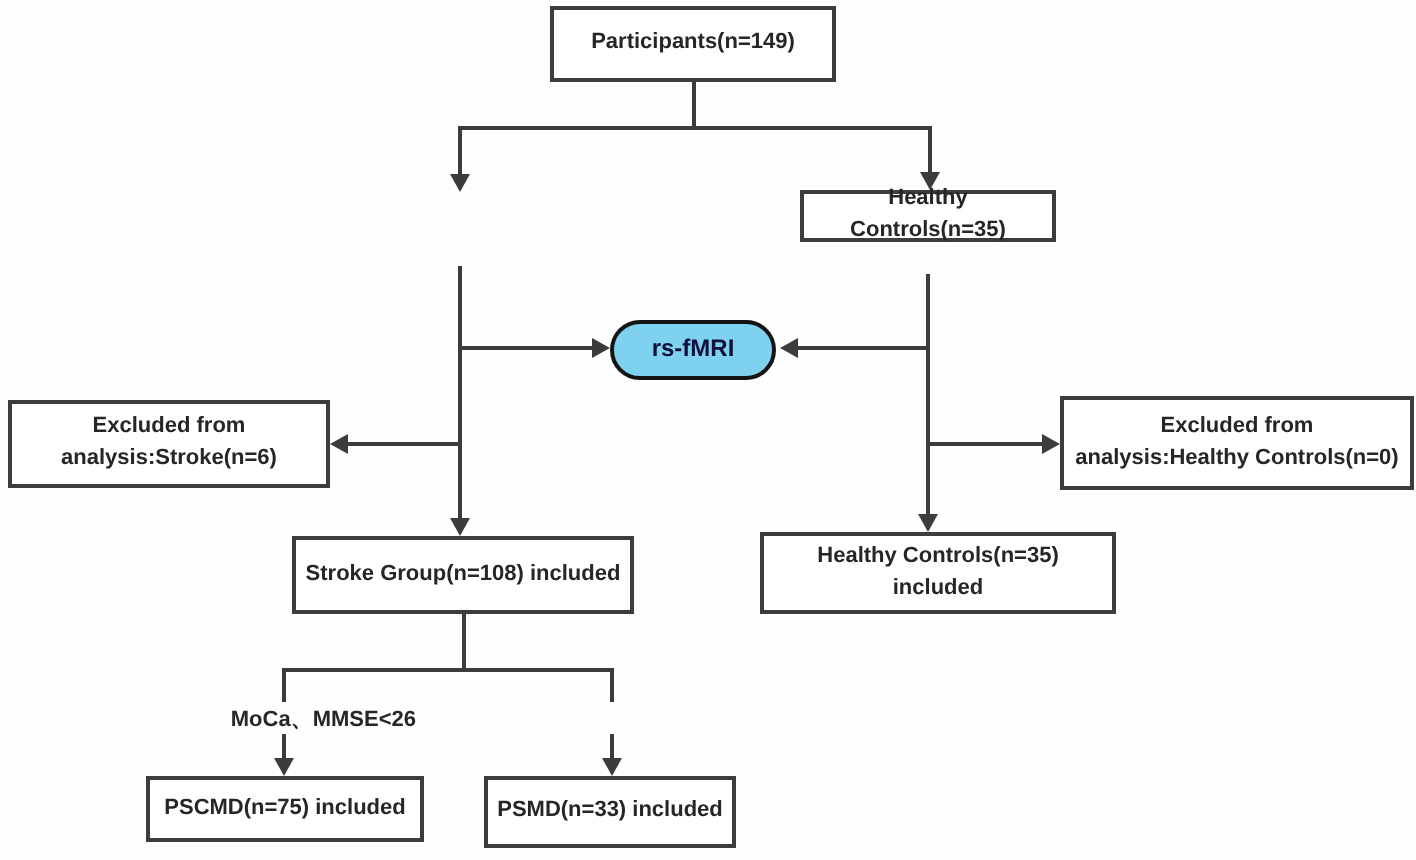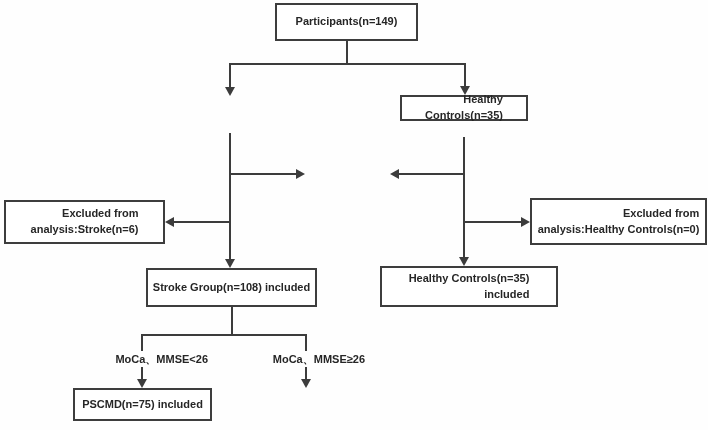--- a/index.html
+++ b/index.html
@@ -9,21 +9,21 @@
     background:#fefefe;
     font-family:"Liberation Sans","DejaVu Sans",sans-serif;
     overflow:hidden;
   }
   .node{
     position:absolute;
     box-sizing:border-box;
     border:2px solid #3d3d3d;
     background:#fff;
     display:flex;align-items:center;justify-content:center;
-    text-align:right;
+    text-align:center;
     font-size:11px;font-weight:bold;color:#262626;
     line-height:1.45;
     white-space:pre-line;
   }
   .pill{
     border:2px solid #141414;
     background:#7ed2f0;
     border-radius:15px;
     color:#10103a;
     font-size:12px;
@@ -44,38 +44,39 @@
 <body>
 
 <div id="canvas">
 
   <div class="node" style="left:275px;top:3px;width:143px;height:38px;">Participants(n=149)</div>
 
 
   <div class="node" style="left:400px;top:95px;width:128px;height:26px;">Healthy
 Controls(n=35)</div>
 
+  <div class="node pill" style="left:305px;top:160px;width:83px;height:30px;">rs-fMRI</div>
 
   <div class="node" style="left:4px;top:200px;width:161px;height:44px;">Excluded from
 analysis:Stroke(n=6)</div>
 
   <div class="node" style="left:530px;top:198px;width:177px;height:47px;">Excluded from
 analysis:Healthy Controls(n=0)</div>
 
   <div class="node" style="left:146px;top:268px;width:171px;height:39px;">Stroke Group(n=108) included</div>
 
   <div class="node" style="left:380px;top:266px;width:178px;height:41px;">Healthy Controls(n=35)
 included</div>
 
   <div class="node" style="left:73px;top:388px;width:139px;height:33px;">PSCMD(n=75) included</div>
 
+  <div class="node" style="left:242px;top:388px;width:126px;height:36px;">PSMD(n=33) included</div>
 
   <div class="edge-label" style="left:92px;top:352px;width:116px;">MoCa、MMSE&lt;26</div>
 
-  <div class="edge-label" style="left:249px;top:352px;width:116px;">MoCa、MMSE≥26</div>
 
   <div class="line" style="left:346px;top:41px;width:2px;height:23px;"></div>
   <div class="line" style="left:229px;top:63px;width:237px;height:2px;"></div>
 
   <div class="line" style="left:229px;top:63px;width:2px;height:24px;"></div>
   <div class="arrow arrow-down" style="left:225px;top:87px;"></div>
 
   <div class="line" style="left:464px;top:63px;width:2px;height:24px;"></div>
   <div class="arrow arrow-down" style="left:460px;top:86px;"></div>
 

